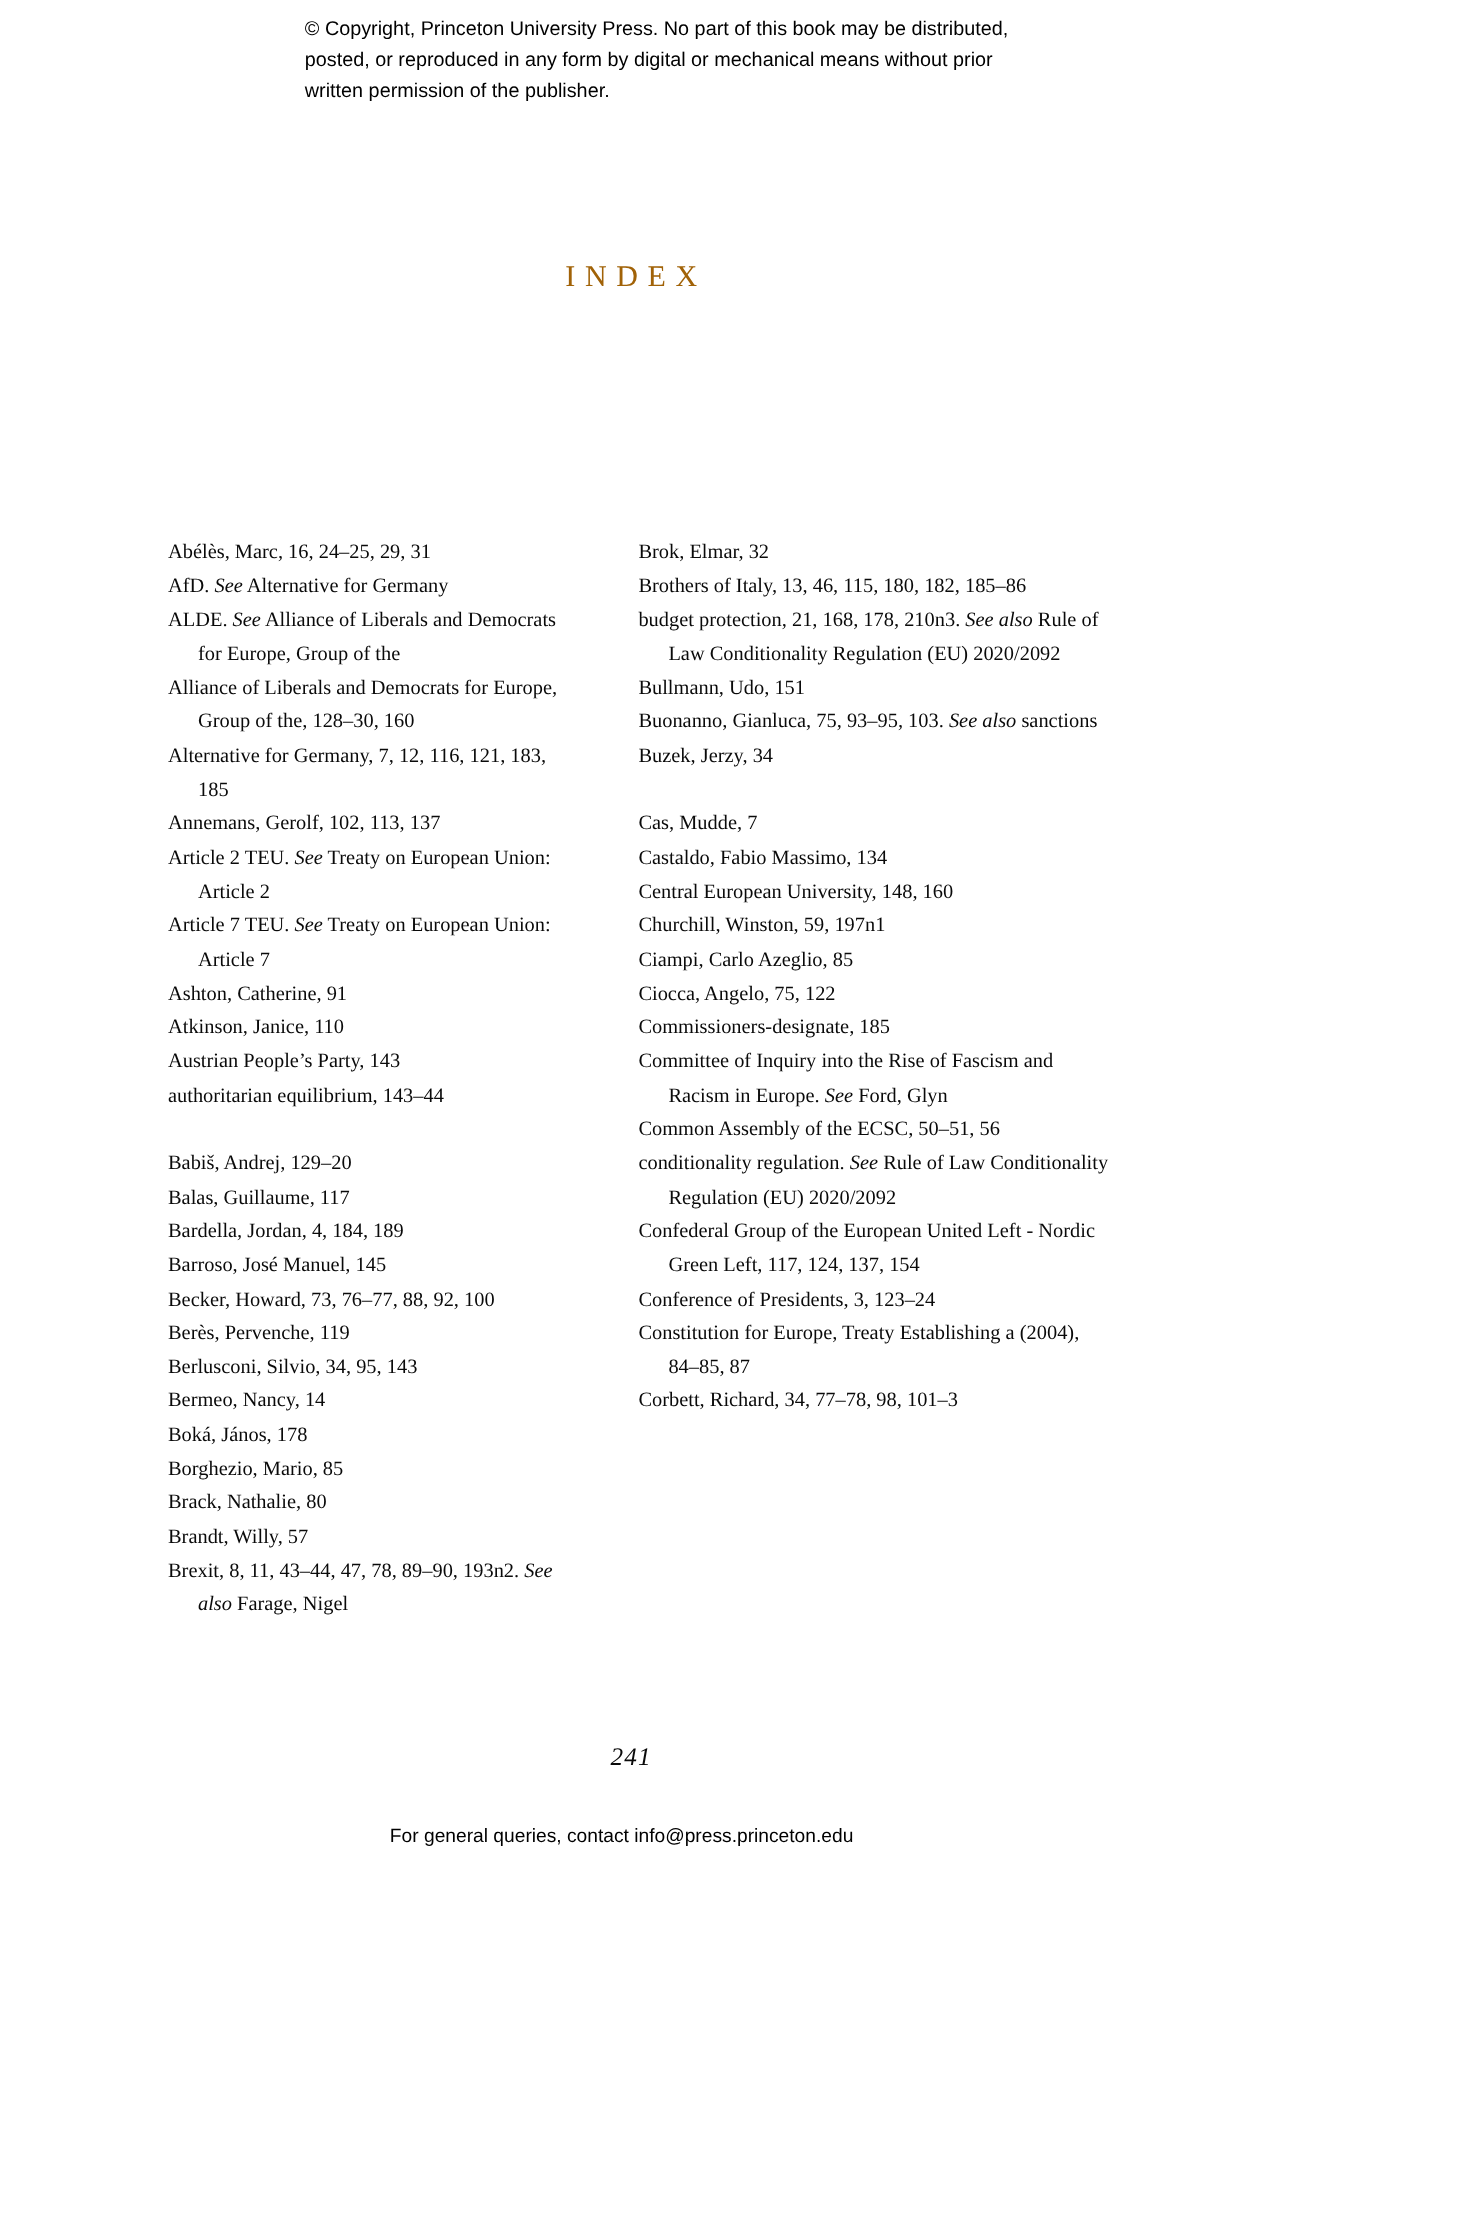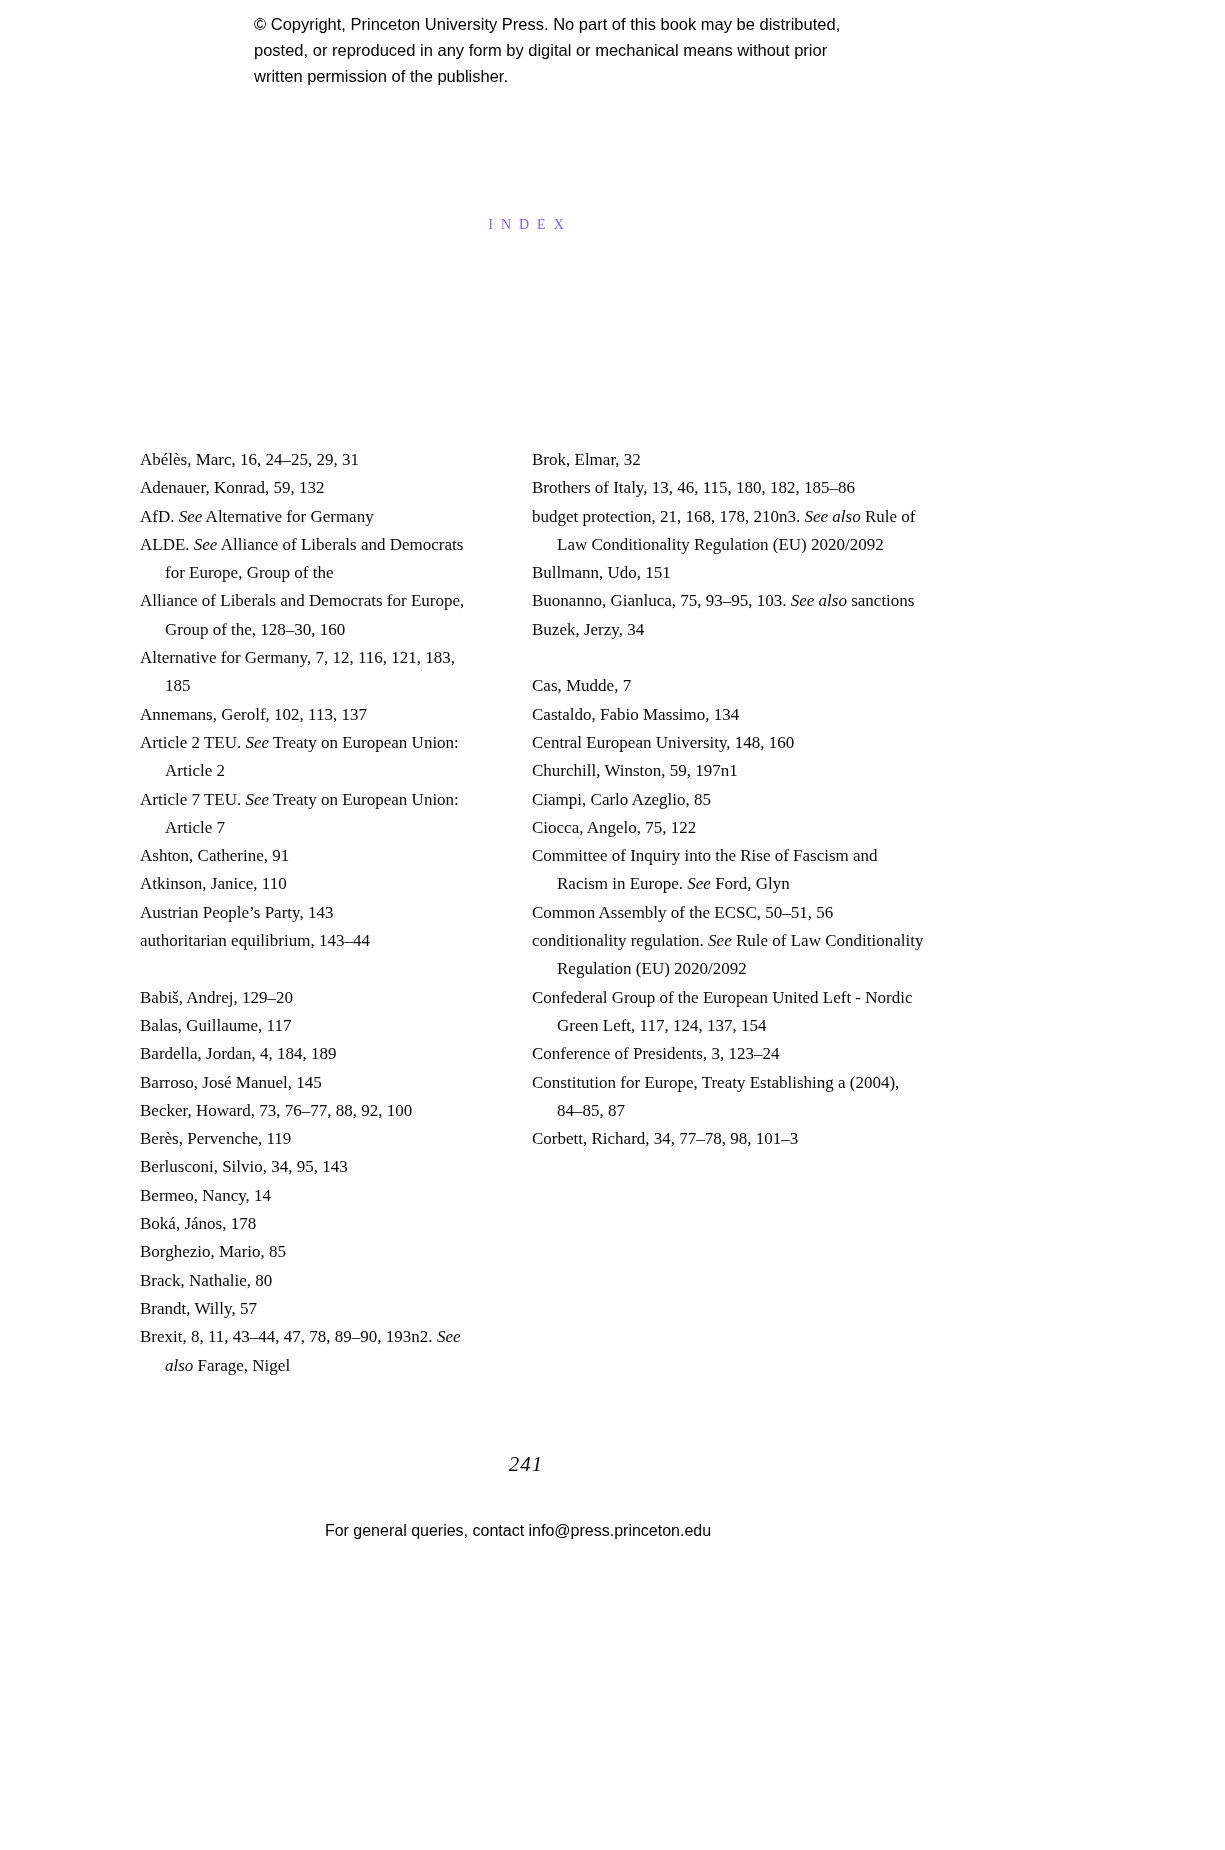--- a/index.html
+++ b/index.html
@@ -27,24 +27,24 @@
   }
 
   .index-title {
     position: absolute;
     left: 140px;
     top: 217px;
     width: 772px;
     text-align: center;
     font-family: "Liberation Serif", serif;
     font-weight: 400;
-    font-size: 14px;
+    font-size: 25px;
     letter-spacing: 8px;
     text-indent: 8px;
-    color: #8b5cf6;
+    color: #a16207;
   }
 
   .columns {
     position: absolute;
     left: 140px;
     top: 446px;
     width: 784px;
     display: flex;
     align-items: flex-start;
   }
@@ -97,21 +97,20 @@
 <div class="page">
 
   <p class="copyright">© Copyright, Princeton University Press. No part of this book may be distributed, posted, or reproduced in any form by digital or mechanical means without prior written permission of the publisher.</p>
 
   <h1 class="index-title">INDEX</h1>
 
   <div class="columns">
     <div class="col col-0">
         <div class="index-group">
           <p class="index-entry"><span class="run">Abélès, Marc, 16, 24–25, 29, 31</span></p>
-          <p class="index-entry"><span class="run">Adenauer, Konrad, 59, 132</span></p>
           <p class="index-entry"><span class="run">AfD. </span><span class="run italic">See</span><span class="run"> Alternative for Germany</span></p>
           <p class="index-entry"><span class="run">ALDE. </span><span class="run italic">See</span><span class="run"> Alliance of Liberals and Democrats for Europe, Group of the</span></p>
           <p class="index-entry"><span class="run">Alliance of Liberals and Democrats for Europe, Group of the, 128–30, 160</span></p>
           <p class="index-entry"><span class="run">Alternative for Germany, 7, 12, 116, 121, 183, 185</span></p>
           <p class="index-entry"><span class="run">Annemans, Gerolf, 102, 113, 137</span></p>
           <p class="index-entry"><span class="run">Article 2 TEU. </span><span class="run italic">See</span><span class="run"> Treaty on European Union: Article 2</span></p>
           <p class="index-entry"><span class="run">Article 7 TEU. </span><span class="run italic">See</span><span class="run"> Treaty on European Union: Article 7</span></p>
           <p class="index-entry"><span class="run">Ashton, Catherine, 91</span></p>
           <p class="index-entry"><span class="run">Atkinson, Janice, 110</span></p>
           <p class="index-entry"><span class="run">Austrian People’s Party, 143</span></p>
@@ -142,20 +141,21 @@
           <p class="index-entry"><span class="run">Buonanno, Gianluca, 75, 93–95, 103. </span><span class="run italic">See also</span><span class="run"> sanctions</span></p>
           <p class="index-entry"><span class="run">Buzek, Jerzy, 34</span></p>
         </div>
         <div class="index-group">
           <p class="index-entry"><span class="run">Cas, Mudde, 7</span></p>
           <p class="index-entry"><span class="run">Castaldo, Fabio Massimo, 134</span></p>
           <p class="index-entry"><span class="run">Central European University, 148, 160</span></p>
           <p class="index-entry"><span class="run">Churchill, Winston, 59, 197n1</span></p>
           <p class="index-entry"><span class="run">Ciampi, Carlo Azeglio, 85</span></p>
           <p class="index-entry"><span class="run">Ciocca, Angelo, 75, 122</span></p>
+          <p class="index-entry"><span class="run">Commissioners-designate, 185</span></p>
           <p class="index-entry"><span class="run">Committee of Inquiry into the Rise of Fascism and Racism in Europe. </span><span class="run italic">See</span><span class="run"> Ford, Glyn</span></p>
           <p class="index-entry"><span class="run">Common Assembly of the ECSC, 50–51, 56</span></p>
           <p class="index-entry"><span class="run">conditionality regulation. </span><span class="run italic">See</span><span class="run"> Rule of Law Conditionality Regulation (EU) 2020/2092</span></p>
           <p class="index-entry"><span class="run">Confederal Group of the European United Left - Nordic Green Left, 117, 124, 137, 154</span></p>
           <p class="index-entry"><span class="run">Conference of Presidents, 3, 123–24</span></p>
           <p class="index-entry"><span class="run">Constitution for Europe, Treaty Establishing a (2004), 84–85, 87</span></p>
           <p class="index-entry"><span class="run">Corbett, Richard, 34, 77–78, 98, 101–3</span></p>
         </div>
       </div>
   </div>

